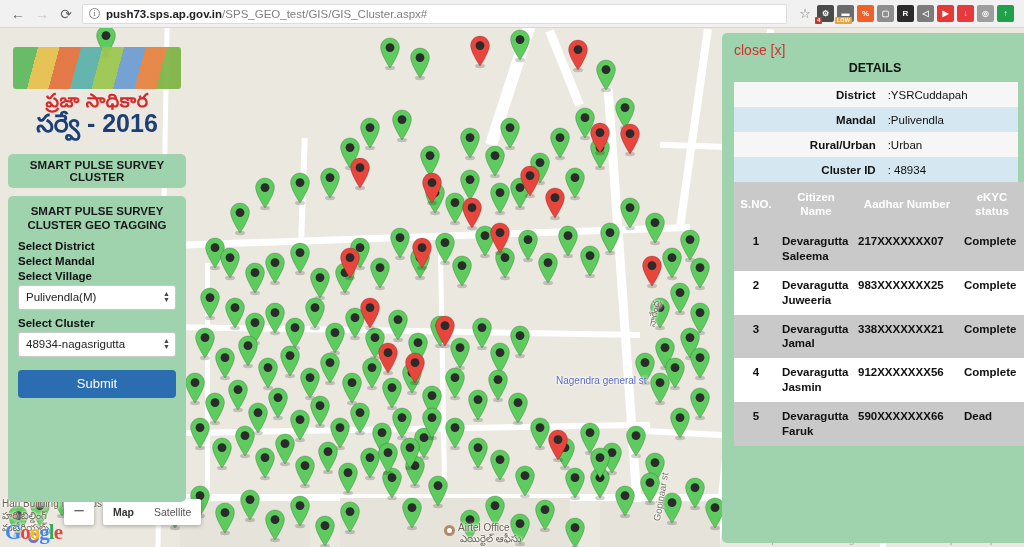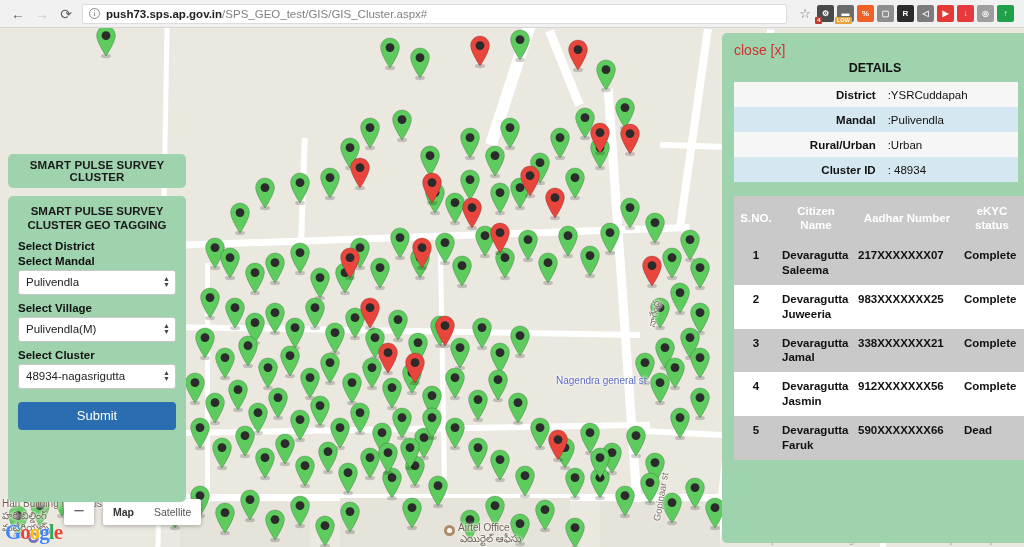--- a/index.html
+++ b/index.html
@@ -209,21 +209,20 @@
   }
   #details-table td.k {
     text-align: right; font-weight: bold; width: 52%;
   }
   #details-table td.v { text-align: left; }
   #details-table tr:nth-child(odd)  { background: #f6f6f6; }
   #details-table tr:nth-child(even) { background: #d5e8f2; }
 
   #citizen-table {
     width: 290px; border-collapse: collapse; table-layout: fixed;
-    margin-top: 14px;
   }
   #citizen-table th {
     background: #c9c9c9; color: #fff; font-size: 11.5px; font-weight: bold;
     padding: 8px 4px; line-height: 1.25; vertical-align: middle;
   }
   #citizen-table td {
     font-size: 11.5px; font-weight: bold; color: #111;
     padding: 7px 4px; line-height: 1.3; vertical-align: top;
   }
   #citizen-table tbody tr:nth-child(odd)  { background: #c9c9c9; }
@@ -1578,34 +1577,35 @@
   <div id="google-logo"><span class="b">G</span><span class="r">o</span><span class="y">o</span><span class="b">g</span><span class="g">l</span><span class="r">e</span></div>
   <div id="map-attrib">
       <span>Map data ©2017 Google</span>
       <span>Terms of Use</span>
       <span>Report a map error</span>
     </div>
 </div>
 
 <div id="sidebar">
 
+  <div id="logo-box">
+    <div id="logo-strip"></div>
+    <div id="logo-te1">ప్రజా సాధికార</div>
+    <div id="logo-te2">సర్వే - 2016</div>
+  </div>
 
   <div id="title-panel" class="panel">
     <span>SMART PULSE SURVEY CLUSTER</span>
   </div>
 
   <div id="form-panel" class="panel">
     <div id="form-title">SMART PULSE SURVEY CLUSTER GEO TAGGING</div>
     <div id="form-fields">
         <div class="field-label">Select District</div>
         <div class="field-label">Select Mandal</div>
-        <div class="select-wrap">
-          <span>Pulivendla</span>
-          <div class="spinner">▲<br>▼</div>
-        </div>
         <div class="field-label">Select Village</div>
         <div class="select-wrap">
           <span>Pulivendla(M)</span>
           <div class="spinner">▲<br>▼</div>
         </div>
         <div class="field-label">Select Cluster</div>
         <div class="select-wrap">
           <span>48934-nagasrigutta</span>
           <div class="spinner">▲<br>▼</div>
         </div>

